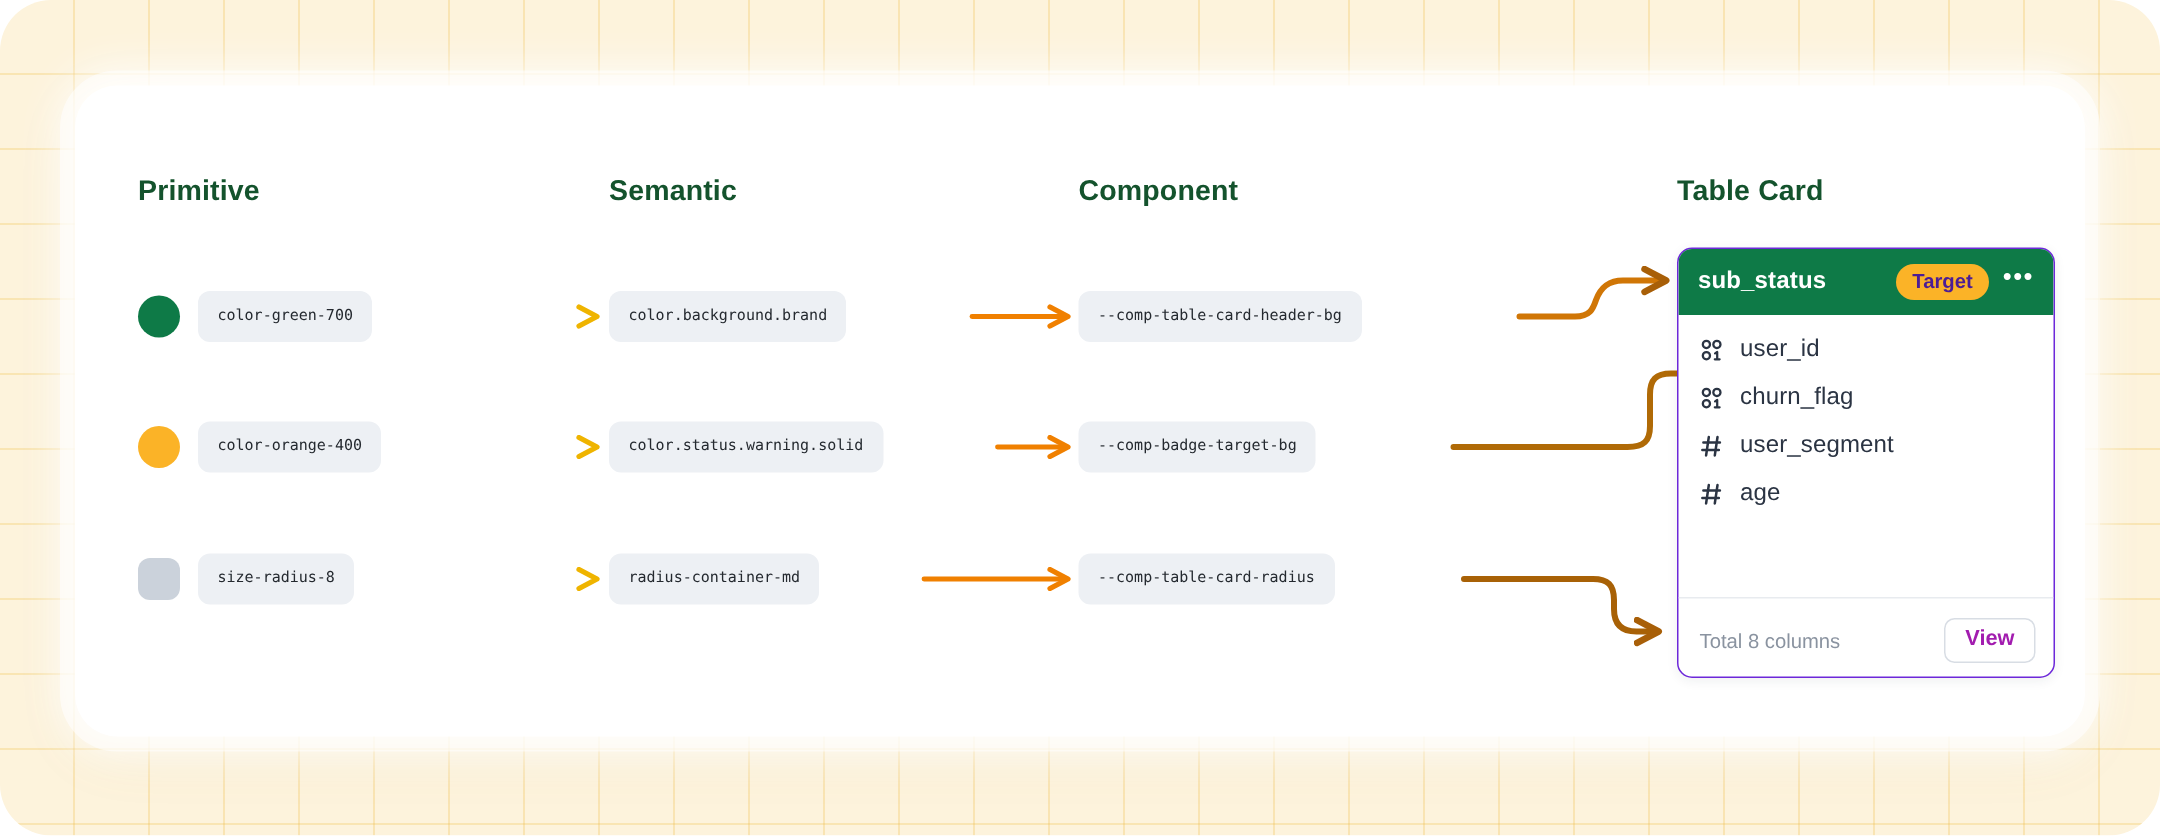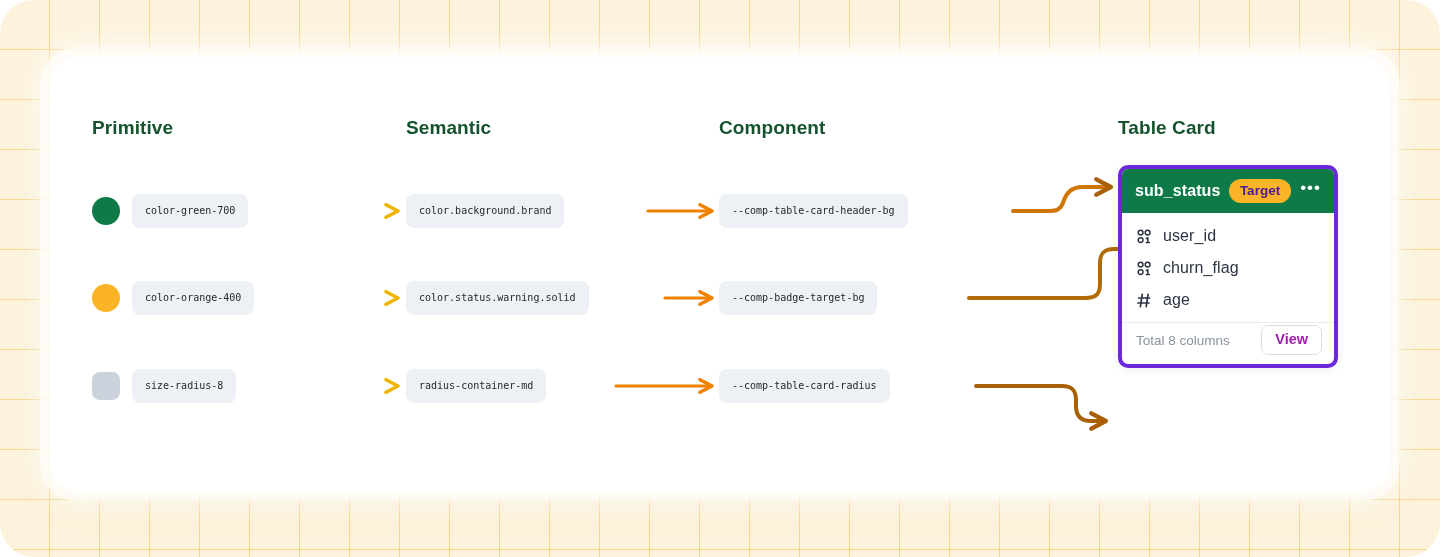--- a/index.html
+++ b/index.html
@@ -101,23 +101,23 @@
     width: 1440px;
     height: 557px;
     pointer-events: none;
   }
 
   
   #table-card {
     position: absolute;
     left: 1118px;
     top: 165px;
-    width: 220px;
+    width: 252px;
     background: #FFFFFF;
-    border: 4px solid #6d28d9;
+    border: 1px solid #6d28d9;
     border-radius: 10px;
     overflow: hidden;
     box-shadow: 0 2px 8px rgba(35,45,60,0.07);
   }
   #card-header {
     display: flex;
     align-items: center;
     gap: 8px;
     background: #0E7A42;
     padding: 11px 12px 11px 13px;
@@ -172,21 +172,22 @@
     color: #2B3443;
     white-space: nowrap;
     letter-spacing: 0.1px;
   }
 
   #card-footer {
     display: flex;
     align-items: center;
     justify-content: space-between;
     border-top: 1px solid #E8EBEF;
-    padding: 2px 12px 9px 14px;
+    padding: 13px 12px 9px 14px;
+    margin-top: 47px;
   }
   #footer-total {
     font-size: 13.5px;
     color: #8A93A0;
     white-space: nowrap;
   }
   #view-button {
     background: #FFFFFF;
     border: 1px solid #D8DDE4;
     border-radius: 7px;
@@ -312,20 +313,28 @@
             <circle cx="4.6" cy="4.6" r="2.4" stroke="currentColor" stroke-width="1.5"></circle>
             <circle cx="11.6" cy="4.6" r="2.4" stroke="currentColor" stroke-width="1.5"></circle>
             <circle cx="4.6" cy="12.1" r="2.4" stroke="currentColor" stroke-width="1.5"></circle>
             <path d="M10.4 10.6 L11.8 9.7 L11.8 14.5 M10.2 14.5 L13.4 14.5" stroke="currentColor" stroke-width="1.5" stroke-linecap="round" stroke-linejoin="round"></path>
           </svg>
         </span>
         <span class="col-name">churn_flag</span>
       </div>
 
 
+      <div class="card-col-row">
+        <span class="col-icon">
+          <svg width="17" height="17" viewBox="0 0 17 17" fill="none">
+            <path d="M6.2 2.4 L4.4 14.6 M12.0 2.4 L10.2 14.6 M2.6 6.0 L13.6 6.0 M1.9 11.0 L12.9 11.0" stroke="currentColor" stroke-width="1.7" stroke-linecap="round"></path>
+          </svg>
+        </span>
+        <span class="col-name">user_segment</span>
+      </div>
 
       <div class="card-col-row">
         <span class="col-icon">
           <svg width="17" height="17" viewBox="0 0 17 17" fill="none">
             <path d="M6.2 2.4 L4.4 14.6 M12.0 2.4 L10.2 14.6 M2.6 6.0 L13.6 6.0 M1.9 11.0 L12.9 11.0" stroke="currentColor" stroke-width="1.7" stroke-linecap="round"></path>
           </svg>
         </span>
         <span class="col-name">age</span>
       </div>
     </div>

